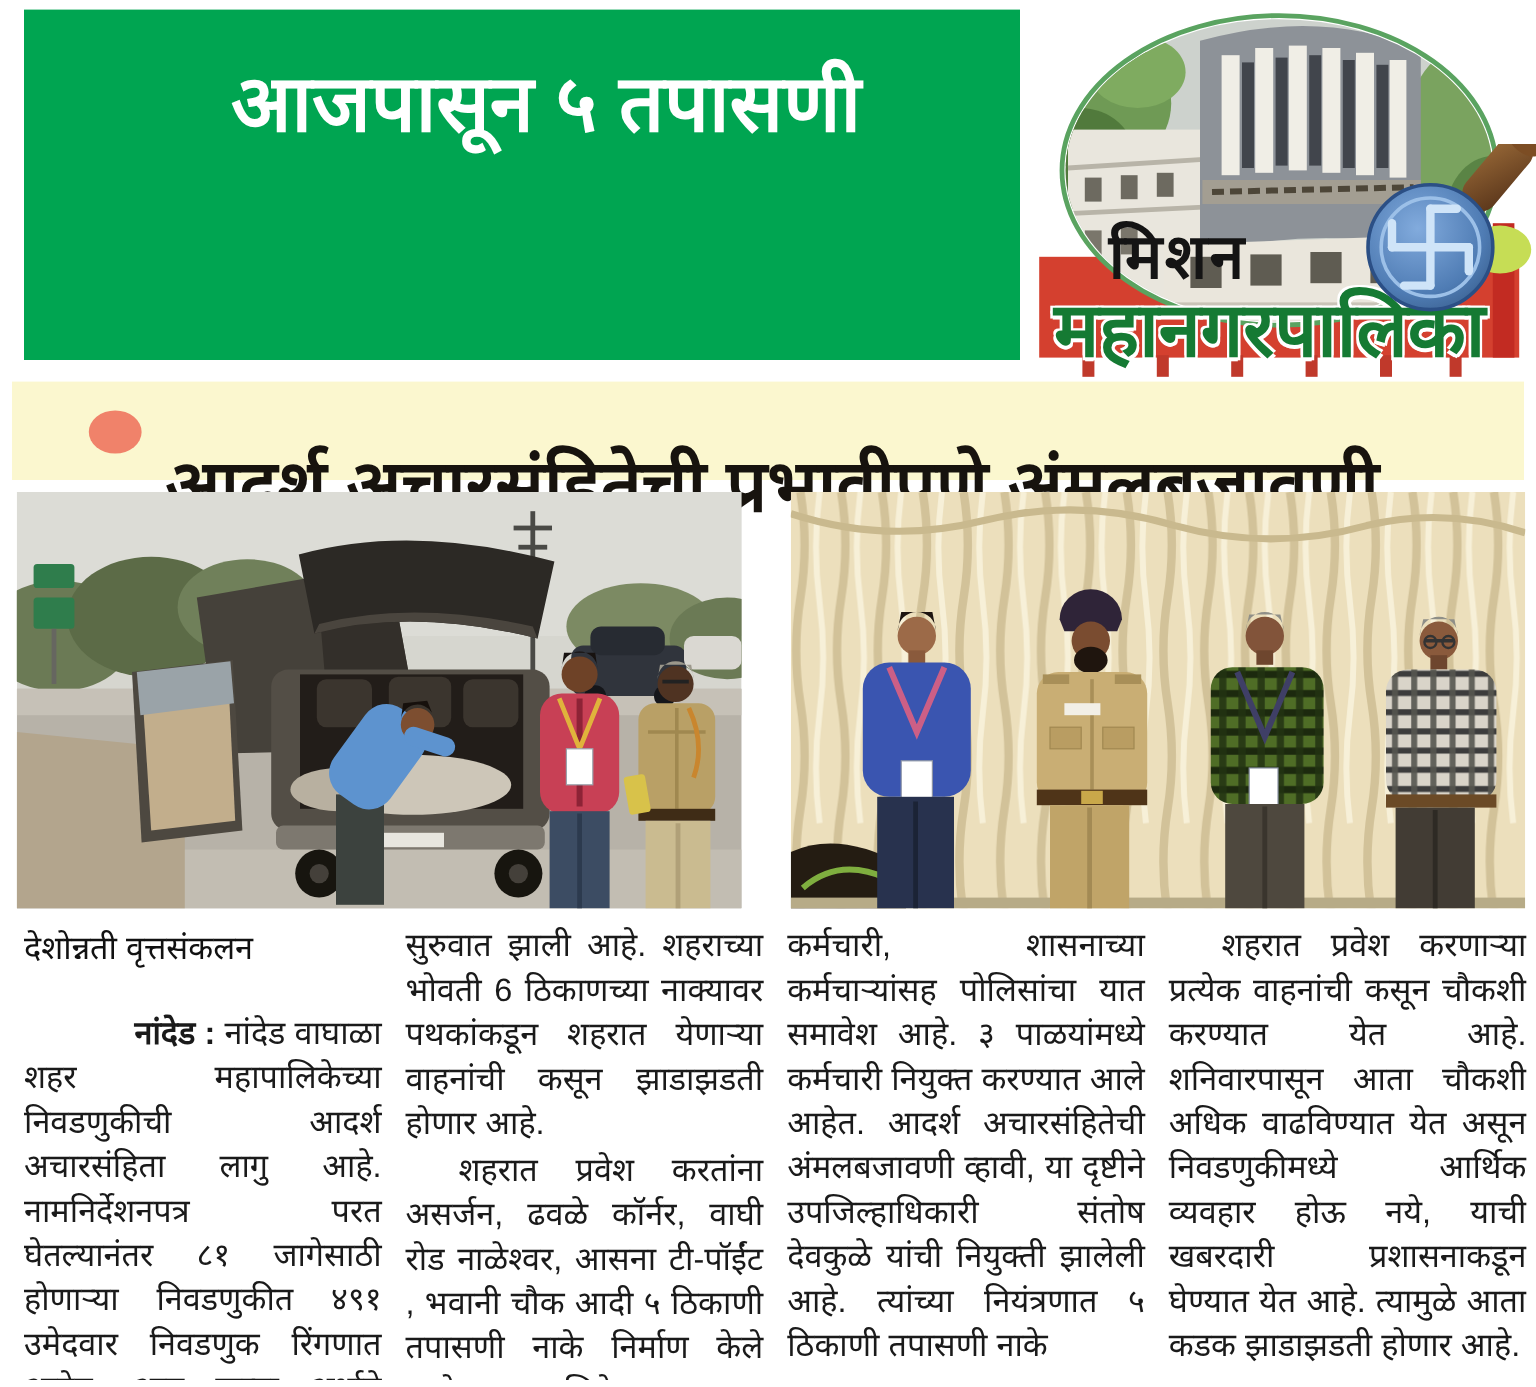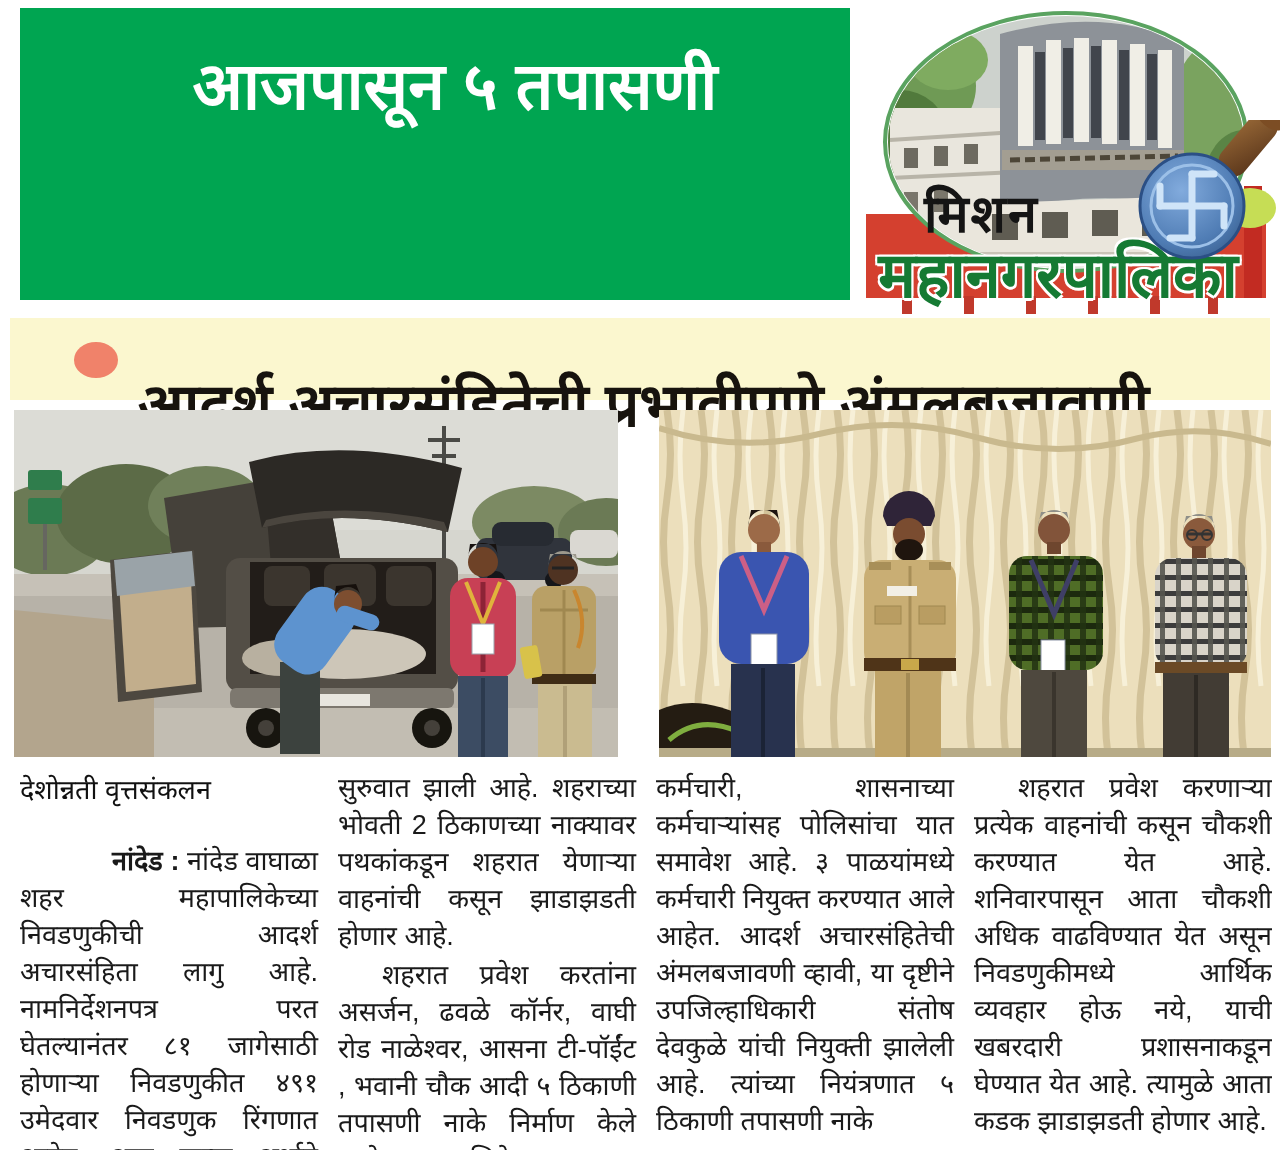--- a/index.html
+++ b/index.html
@@ -331,21 +331,21 @@
     <rect x="504" y="263" width="66" height="84" fill="#423c34"></rect>
     <line x1="537" y1="265" x2="537" y2="347" stroke="#2e2a24" stroke-width="4"></line>
   </svg>
 
   <div class="article">
     <div class="col">
       <div class="byline">देशोन्नती वृत्तसंकलन</div>
       <p class="para ind2"><strong>नांदेड :</strong> <span>नांदेड वाघाळा शहर महापालिकेच्या निवडणुकीची आदर्श अचारसंहिता लागु आहे. नामनिर्देशनपत्र परत घेतल्यानंतर ८१ जागेसाठी होणाऱ्या निवडणुकीत ४९१ उमेदवार निवडणुक रिंगणात आहेत. आत खऱ्या अर्थाने शनिवारपासून प्रचाराला</span></p>
     </div>
     <div class="col">
-      <p class="para"><span>सुरुवात झाली आहे. शहराच्या भोवती 2 ठिकाणच्या नाक्यावर पथकांकडून शहरात येणाऱ्या वाहनांची कसून झाडाझडती होणार आहे.</span></p>
+      <p class="para"><span>सुरुवात झाली आहे. शहराच्या भोवती 6 ठिकाणच्या नाक्यावर पथकांकडून शहरात येणाऱ्या वाहनांची कसून झाडाझडती होणार आहे.</span></p>
       <p class="para ind"><span>शहरात प्रवेश करतांना असर्जन, ढवळे कॉर्नर, वाघी रोड नाळेश्वर, आसना टी-पॉईंट , भवानी चौक आदी ५ ठिकाणी तपासणी नाके निर्माण केले आहेत. महापालिकेचा १</span></p>
     </div>
     <div class="col">
       <p class="para"><span>कर्मचारी, शासनाच्या कर्मचाऱ्यांसह पोलिसांचा यात समावेश आहे. ३ पाळयांमध्ये कर्मचारी नियुक्त करण्यात आले आहेत. आदर्श अचारसंहितेची अंमलबजावणी व्हावी, या दृष्टीने उपजिल्हाधिकारी संतोष देवकुळे यांची नियुक्ती झालेली आहे. त्यांच्या नियंत्रणात ५ ठिकाणी तपासणी नाके</span></p>
     </div>
     <div class="col">
       <p class="para ind"><span>शहरात प्रवेश करणाऱ्या प्रत्येक वाहनांची कसून चौकशी करण्यात येत आहे. शनिवारपासून आता चौकशी अधिक वाढविण्यात येत असून निवडणुकीमध्ये आर्थिक व्यवहार होऊ नये, याची खबरदारी प्रशासनाकडून घेण्यात येत आहे. त्यामुळे आता कडक झाडाझडती होणार आहे.</span></p>
     </div>
   </div>
 

